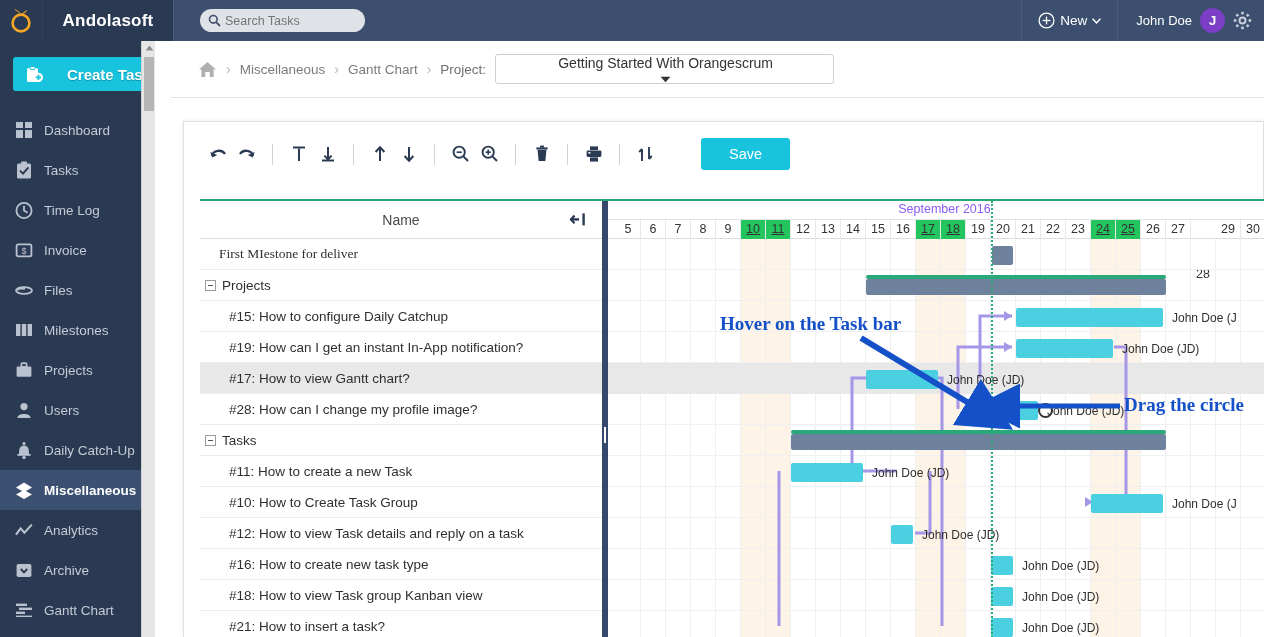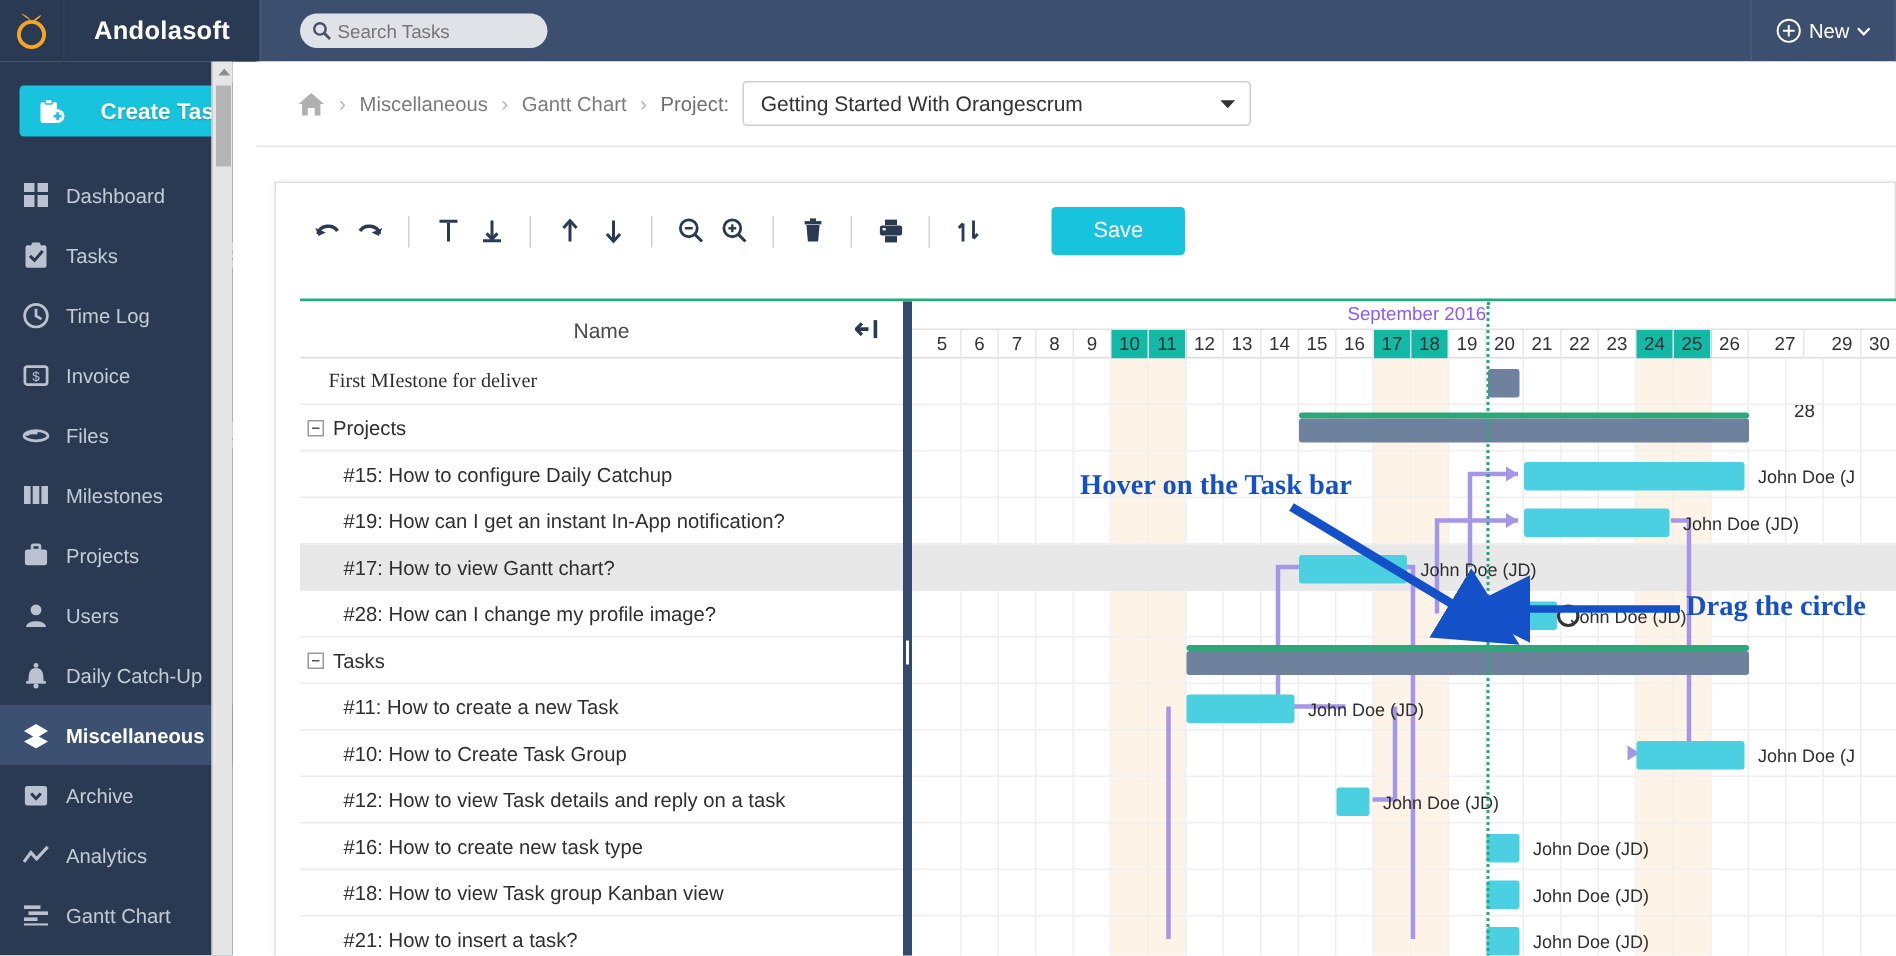--- a/index.html
+++ b/index.html
@@ -100,21 +100,21 @@
     background: #fff; display: flex; align-items: center; padding-left: 27px;
     border-bottom: 1px solid #e3e3e3;
   }
   .home-icon { width: 19px; height: 17px; }
   .crumb-sep { color: #b7b7b7; font-size: 14px; margin: 0 9px; }
   .crumb-link { color: #7b7b7b; font-size: 13.5px; cursor: pointer; }
   .crumb-static { color: #6f6f6f; font-size: 13.5px; }
   .proj-select {
     margin-left: 9px; width: 339px; height: 30px; border: 1px solid #cfcfcf;
     border-radius: 3px; background: #fff; display: flex; align-items: center;
-    justify-content: space-between; padding: 0 9px 0 11px; cursor: pointer;
+    justify-content: space-between; padding: 0 9px 0 11px; cursor: pointer; flex-direction: column;
   }
   .proj-select .val { font-size: 14px; color: #333; }
   .sel-caret { width: 11px; height: 7px; }
 
   
   .panel {
     position: absolute; left: 183px; top: 121px; width: 1081px; height: 516px;
     background: #fff; border: 1px solid #e0e0e0; border-bottom: none;
     box-shadow: 0 0 4px rgba(0,0,0,.09);
   }
@@ -164,21 +164,21 @@
   .tl-month {
     height: 19px; border-bottom: 1px solid #e2e2e2; font-size: 12.5px;
     color: #8b5cf6; position: relative;
   }
   .tl-month span { position: absolute; left: 0; right: 0; text-align: center; top: 1px; }
   .tl-days { height: 19px; border-bottom: 1px solid #ddd; position: relative; }
   .day-cell {
     position: absolute; top: 0; width: 25px; height: 19px; font-size: 12.5px;
     color: #333; text-align: center; line-height: 19px; border-right: 1px solid #e8e8e8;
   }
-  .day-cell.we { background: #14b8a6; }
+  .day-cell.we { background: #22c55e; text-decoration: underline; }
   .body-area { position: absolute; left: 0; top: 38px; right: 0; bottom: 0; }
   .col-line { position: absolute; top: 0; bottom: 0; width: 1px; background: #efefef; }
   .col-we { position: absolute; top: 0; bottom: 0; width: 25px; background: #fdf3e6; }
   .row-line { position: absolute; left: 0; right: 0; height: 1px; background: #f0f0f0; }
   .row-sel { position: absolute; left: 0; right: 0; height: 31px; background: #e8e8e8; }
   .today-line { position: absolute; top: -38px; bottom: 0; width: 0;
     border-left: 2px dotted #2aa87a; }
 
   .bar { position: absolute; border-radius: 2px; }
   .bar.cyan { background: #4bd0e1; }
@@ -236,20 +236,37 @@
       <svg class="plus-icon" viewBox="0 0 17 17">
         <circle cx="8.5" cy="8.5" r="7.4" fill="none" stroke="#fff" stroke-width="1.3"></circle>
         <line x1="8.5" y1="4.6" x2="8.5" y2="12.4" stroke="#fff" stroke-width="1.3"></line>
         <line x1="4.6" y1="8.5" x2="12.4" y2="8.5" stroke="#fff" stroke-width="1.3"></line>
       </svg>
       <span>New</span>
       <svg class="caret-down" viewBox="0 0 9 6">
         <path d="M0.6 0.8 L4.5 4.9 L8.4 0.8" fill="none" stroke="#fff" stroke-width="1.5"></path>
       </svg>
     </div>
+    <div class="user-area">
+      <span class="user-name">John Doe</span>
+      <span class="avatar">J</span>
+      <svg class="gear-icon" viewBox="0 0 19 19">
+        <circle cx="9.5" cy="9.5" r="3" fill="none" stroke="#c9cfdb" stroke-width="2"></circle>
+        <g stroke="#c9cfdb" stroke-width="2.6">
+          <line x1="9.5" y1="0.8" x2="9.5" y2="3.4"></line>
+            <line x1="9.5" y1="15.6" x2="9.5" y2="18.2"></line>
+          <line x1="0.8" y1="9.5" x2="3.4" y2="9.5"></line>
+            <line x1="15.6" y1="9.5" x2="18.2" y2="9.5"></line>
+          <line x1="3.4" y1="3.4" x2="5.2" y2="5.2"></line>
+            <line x1="13.8" y1="13.8" x2="15.6" y2="15.6"></line>
+          <line x1="15.6" y1="3.4" x2="13.8" y2="5.2"></line>
+            <line x1="5.2" y1="13.8" x2="3.4" y2="15.6"></line>
+        </g>
+      </svg>
+    </div>
   </div>
 
   <div class="sidebar">
     <div class="create-task-btn">
       <svg class="ct-icon" viewBox="0 0 19 19">
         <rect x="2" y="3" width="11" height="14" rx="1.5" fill="#fff"></rect>
         <rect x="5" y="1.4" width="5" height="3" rx="1" fill="#fff" stroke="#17c3dd" stroke-width="1"></rect>
         <circle cx="13.4" cy="12.4" r="4.6" fill="#fff"></circle>
         <line x1="13.4" y1="9.8" x2="13.4" y2="15" stroke="#17c3dd" stroke-width="1.8"></line>
         <line x1="10.8" y1="12.4" x2="16" y2="12.4" stroke="#17c3dd" stroke-width="1.8"></line>
@@ -351,33 +368,33 @@
             <svg viewBox="0 0 18 18" width="18" height="18">
               <path d="M9 1.6 L17 6.4 L9 11.2 L1 6.4 Z" fill="#ffffff"></path>
               <path d="M9 9 L17 13.4 L9 18 L1 13.4 Z" fill="#ffffff"></path>
             </svg>
           </span>
           <span class="n-lbl">Miscellaneous</span>
         </div>
         <div class="nav-item">
           <span class="n-ico">
             <svg viewBox="0 0 18 18" width="18" height="18">
+              <path d="M1 13.6 L5.6 7.4 L9.4 11.6 L16.8 3.6" fill="none" stroke="#b9c2ce" stroke-width="2.1"></path>
+            </svg>
+          </span>
+          <span class="n-lbl">Analytics</span>
+        </div>
+        <div class="nav-item">
+          <span class="n-ico">
+            <svg viewBox="0 0 18 18" width="18" height="18">
               <rect x="1.6" y="3" width="14.8" height="13" rx="1.8" fill="#b9c2ce"></rect>
               <path d="M5.8 8 L9 11.4 L12.2 8" fill="none" stroke="#2b3a53" stroke-width="1.9"></path>
             </svg>
           </span>
           <span class="n-lbl">Archive</span>
-        </div>
-        <div class="nav-item">
-          <span class="n-ico">
-            <svg viewBox="0 0 18 18" width="18" height="18">
-              <path d="M1 13.6 L5.6 7.4 L9.4 11.6 L16.8 3.6" fill="none" stroke="#b9c2ce" stroke-width="2.1"></path>
-            </svg>
-          </span>
-          <span class="n-lbl">Analytics</span>
         </div>
         <div class="nav-item">
           <span class="n-ico">
             <svg viewBox="0 0 18 18" width="18" height="18">
               <rect x="1" y="2.6" width="11" height="2.4" fill="#b9c2ce"></rect>
               <rect x="4" y="6.6" width="13" height="2.4" fill="#b9c2ce"></rect>
               <rect x="1" y="10.6" width="9" height="2.4" fill="#b9c2ce"></rect>
               <rect x="1" y="14.6" width="16" height="1.4" fill="#b9c2ce"></rect>
             </svg>
           </span>
@@ -575,21 +592,21 @@
             <div class="day-cell we" style="left: 308px;">17</div>
             <div class="day-cell we" style="left: 333px;">18</div>
             <div class="day-cell" style="left: 358px;">19</div>
             <div class="day-cell" style="left: 383px;">20</div>
             <div class="day-cell" style="left: 408px;">21</div>
             <div class="day-cell" style="left: 433px;">22</div>
             <div class="day-cell" style="left: 458px;">23</div>
             <div class="day-cell we" style="left: 483px;">24</div>
             <div class="day-cell we" style="left: 508px;">25</div>
             <div class="day-cell" style="left: 533px;">26</div>
-            <div class="day-cell" style="left: 558px; margin-left: 12px;">27</div>
+            <div class="day-cell" style="left: 558px;">27</div>
             <div class="day-cell" style="left: 583px; margin-top: 45px;">28</div>
             <div class="day-cell" style="left: 608px;">29</div>
             <div class="day-cell" style="left: 633px;">30</div>
           </div>
         <div class="body-area" id="bodyarea">
 
         <div class="col-line" style="left: 32px;"></div>
             <div class="col-line" style="left: 57px;"></div>
             <div class="col-line" style="left: 82px;"></div>
             <div class="col-line" style="left: 107px;"></div>

